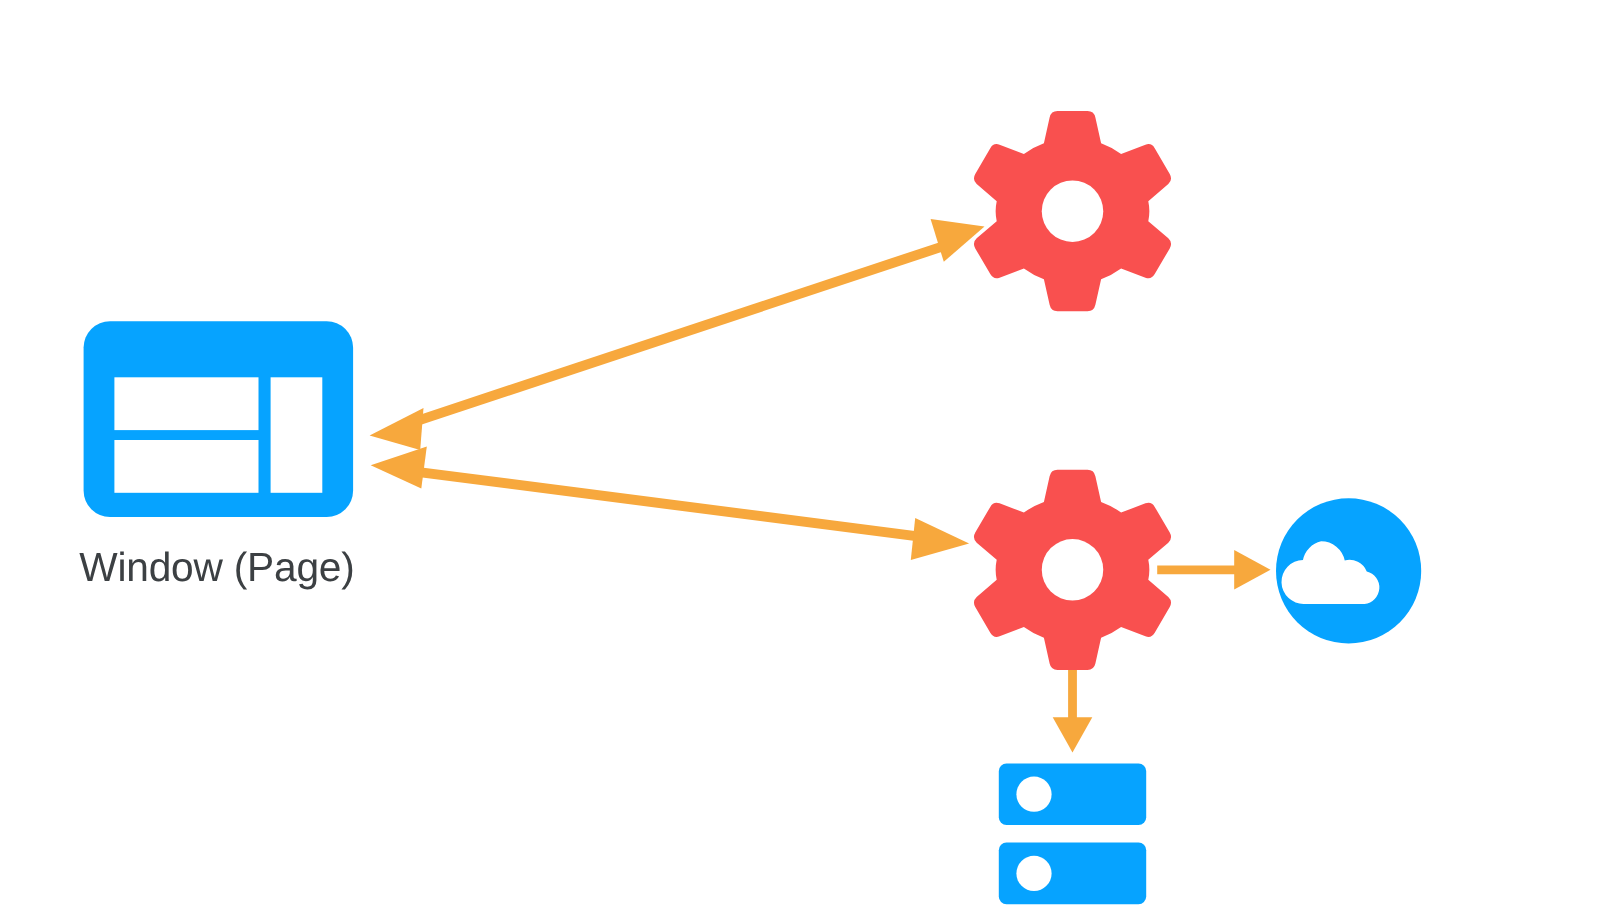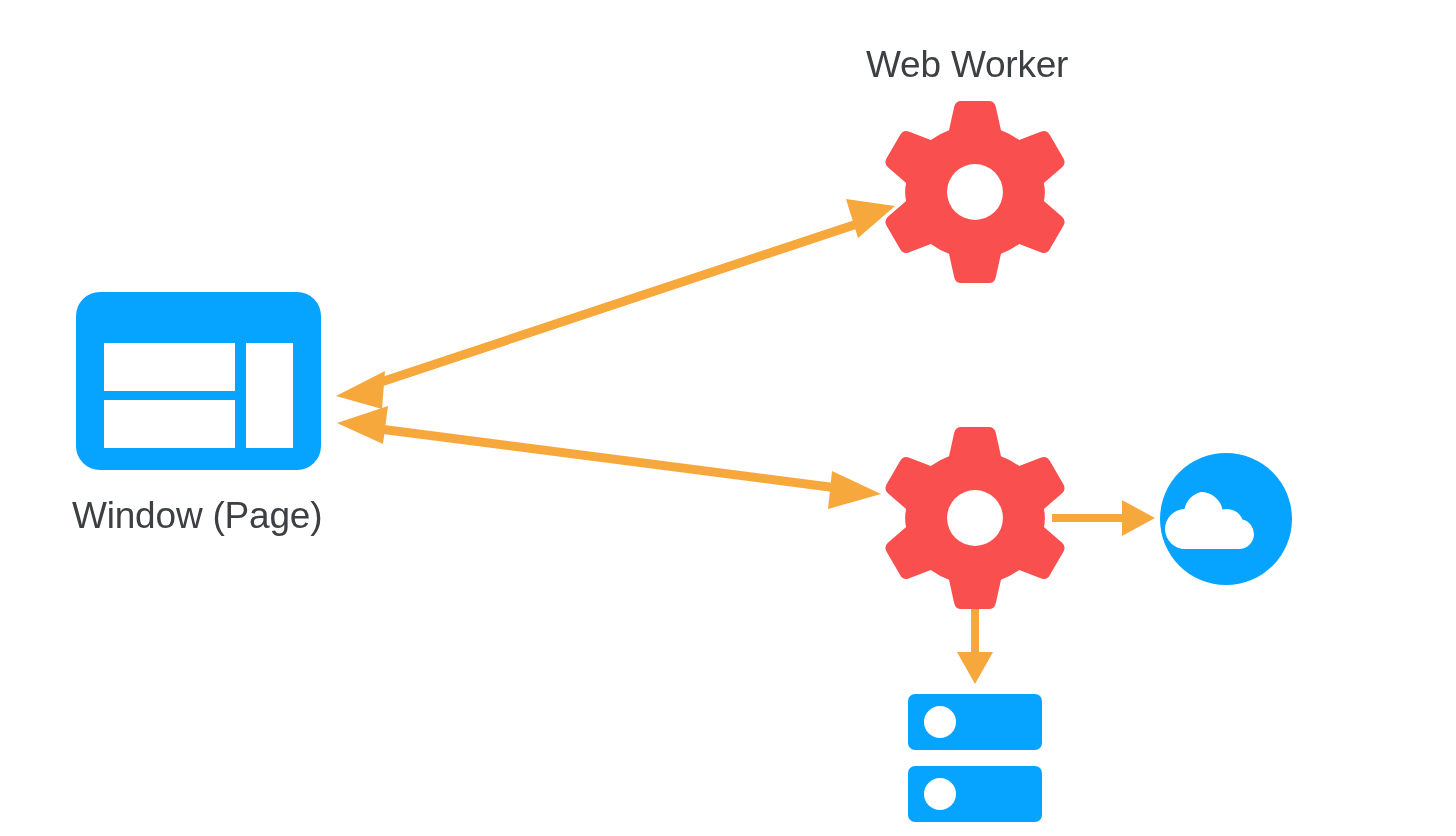--- a/index.html
+++ b/index.html
@@ -141,18 +141,17 @@
 
     <g>
       <rect x="908" y="694" width="134" height="56" rx="7" ry="7" fill="#06A3FF"></rect>
       <circle cx="940" cy="722" r="16" fill="#ffffff"></circle>
       <rect x="908" y="766" width="134" height="56" rx="7" ry="7" fill="#06A3FF"></rect>
       <circle cx="940" cy="794" r="16" fill="#ffffff"></circle>
     </g>
 
   </svg>
 
-  <div class="node-label" id="label-web-worker">Web Worker</div>
 
 
   <div class="node-label" id="label-window-page">Window (Page)</div>
 
 </div>
 
 </body></html>

